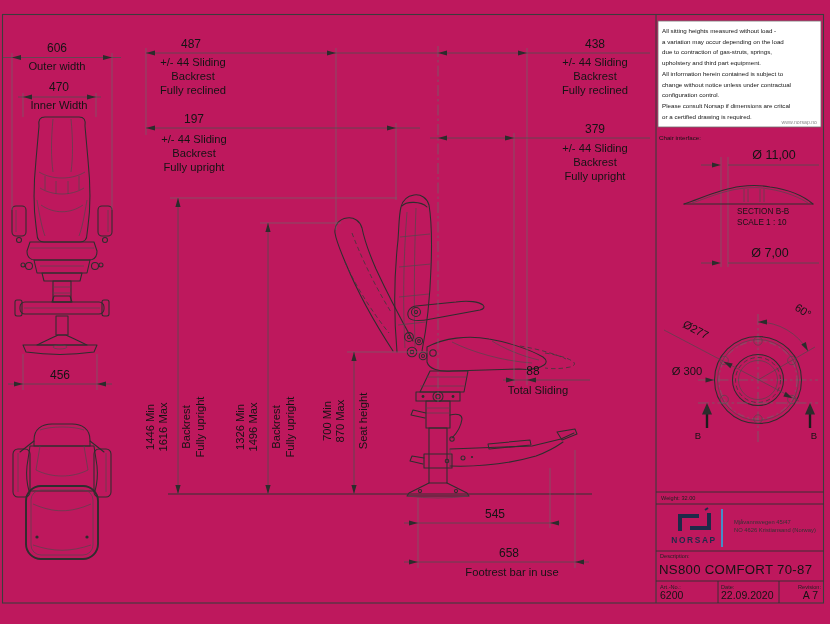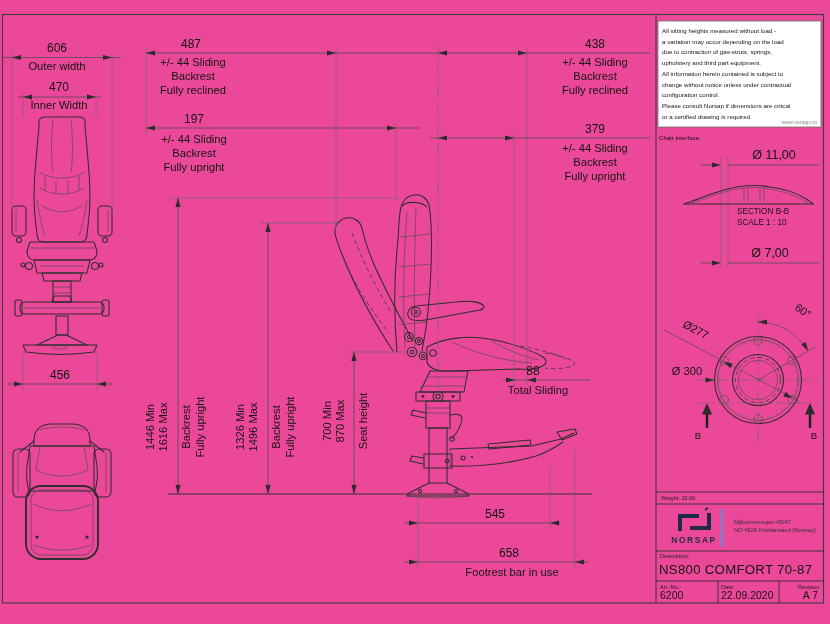--- a/index.html
+++ b/index.html
@@ -1,16 +1,16 @@
 <!DOCTYPE html>
 <html><head>
 <meta charset="utf-8">
 <style>
   html,body{margin:0;padding:0;background:#fff;}
-  .sheet{position:relative;width:830px;height:624px;background:#ec4899;overflow:hidden;}
+  .sheet{position:relative;width:830px;height:624px;background:#be185d;overflow:hidden;}
   svg{display:block;}
   .ln{stroke:#2e2e2e;stroke-width:1.05;fill:none;stroke-linecap:round;stroke-linejoin:round;}
   .thin{stroke:#4a4a4a;stroke-width:0.65;fill:none;}
   .dash{stroke:#3a3a3a;stroke-width:0.8;fill:none;stroke-dasharray:4.5 3;}
   .dimline{stroke:#4f4f4f;stroke-width:0.8;fill:none;}
   .ext{stroke:#6b6b6b;stroke-width:0.65;fill:none;}
   .ctr{stroke:#6b6b6b;stroke-width:0.7;fill:none;stroke-dasharray:11 3 2.5 3;}
   .arr{fill:#2c2c2c;stroke:none;}
   .frame{stroke:#3c3c3c;stroke-width:1.1;fill:none;}
   .box{stroke:#6f6f6f;stroke-width:0.8;fill:#fff;}

